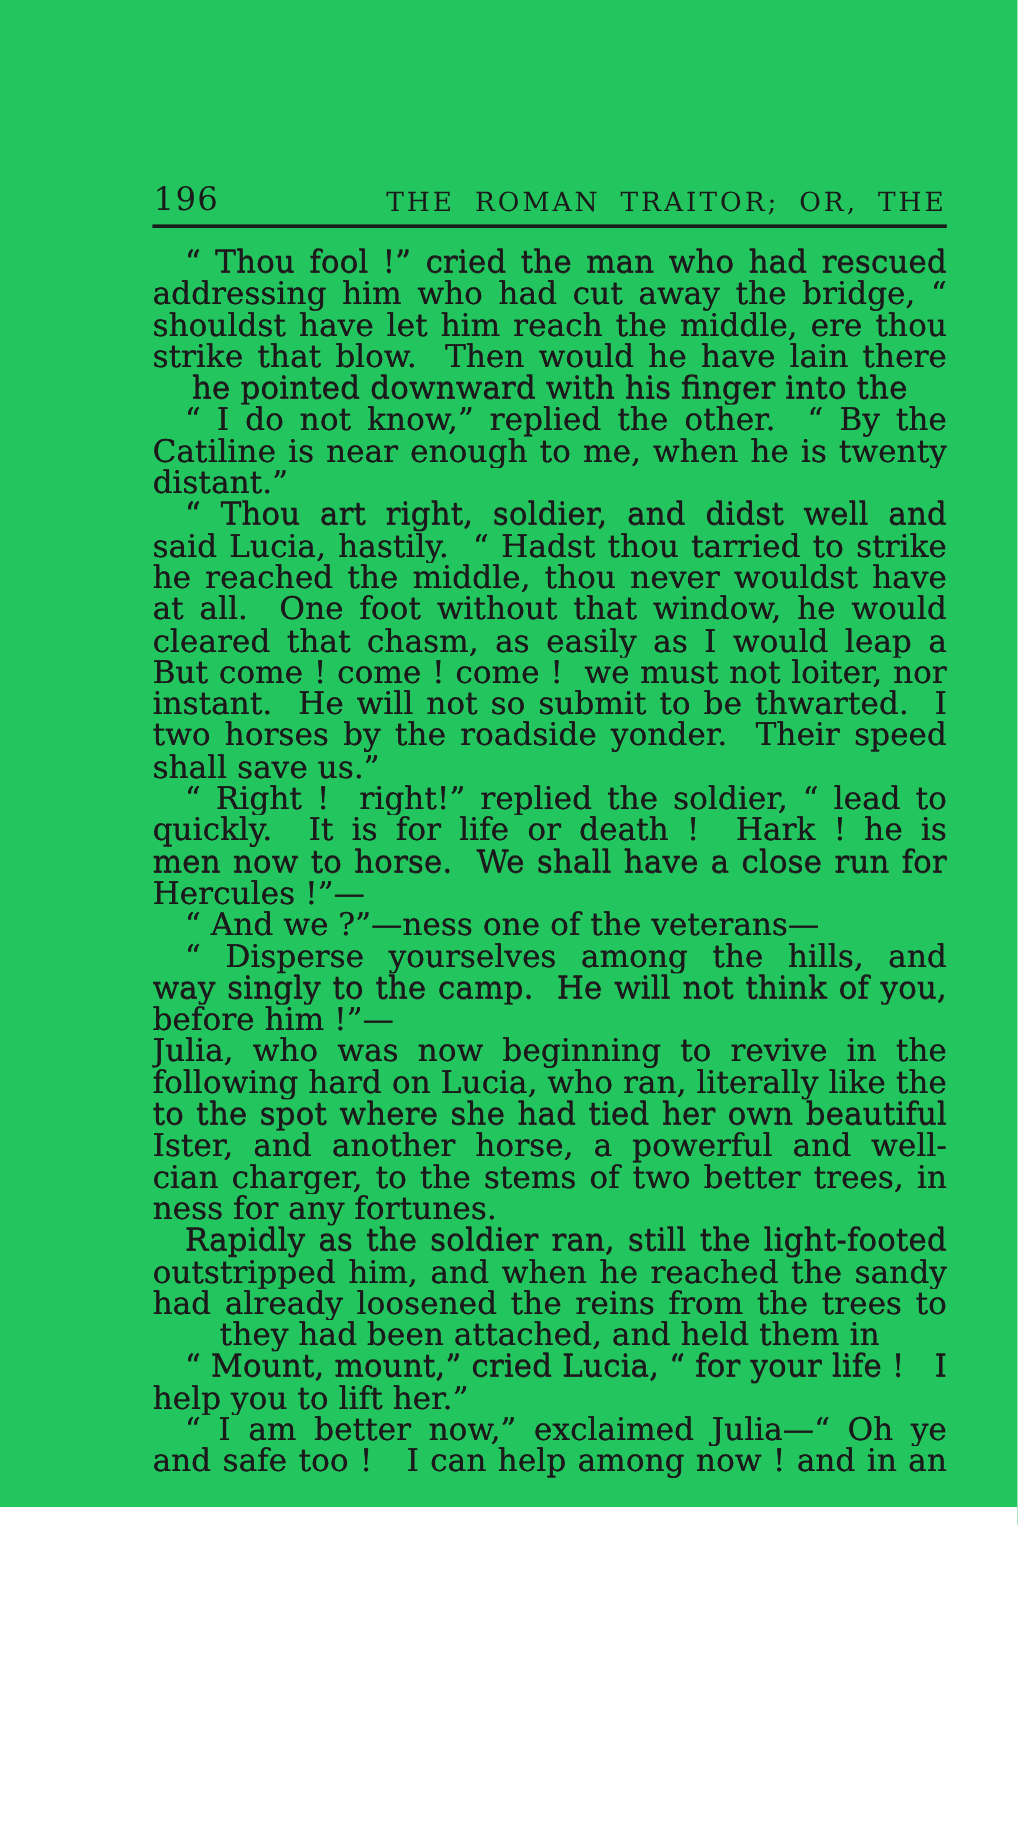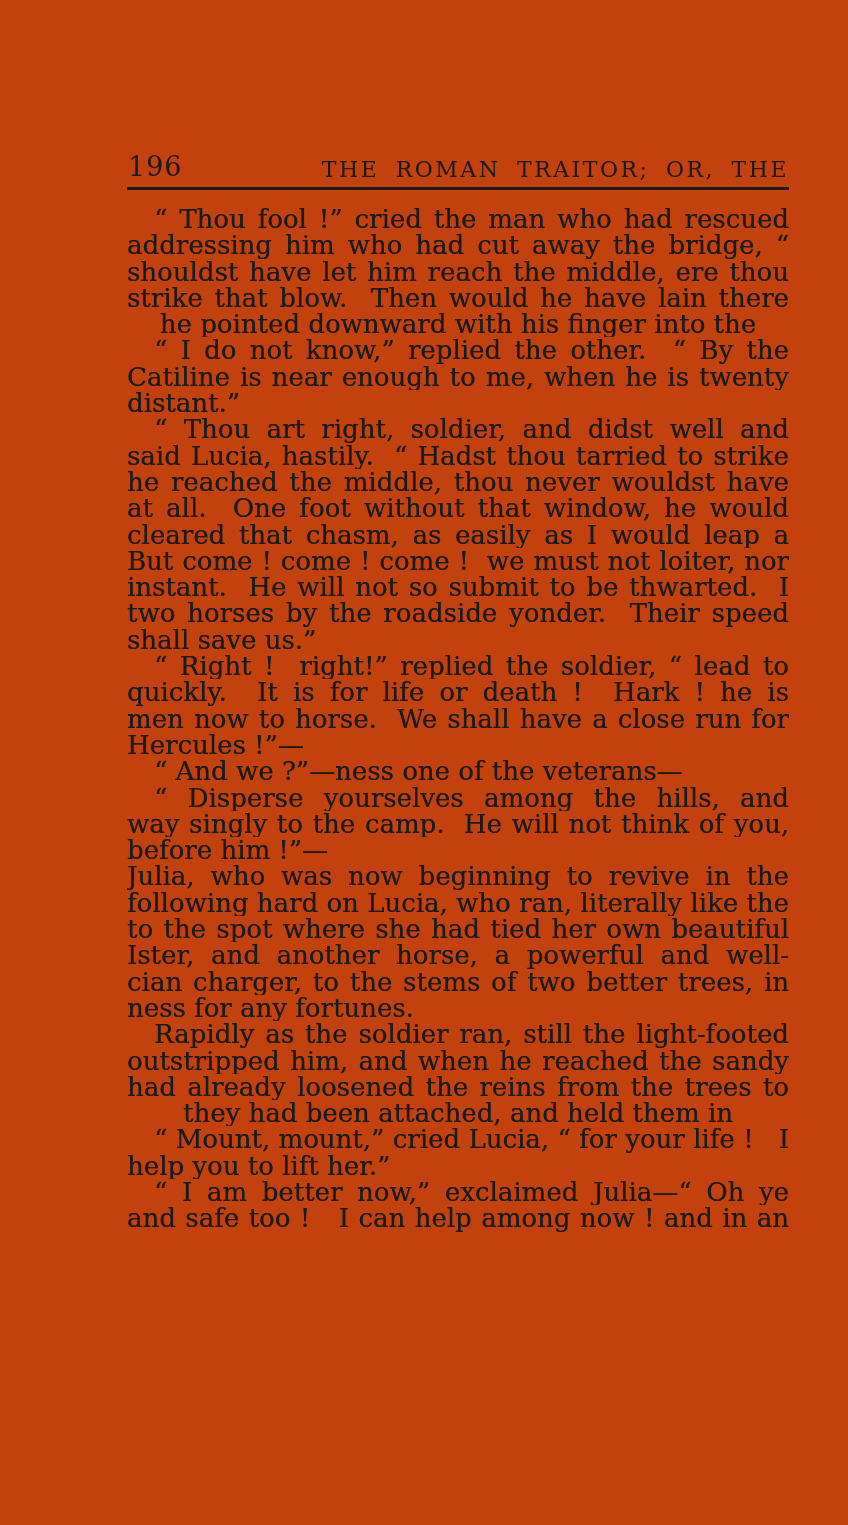--- a/index.html
+++ b/index.html
@@ -3,22 +3,22 @@
 <meta charset="utf-8">
 <style>
   html, body {
     margin: 0;
     padding: 0;
     background: #ffffff;
   }
   .page {
     position: relative;
     width: 848px;
-    height: 1525px;
-    background: #c2410c;
+    height: 1256px;
+    background: #22c55e;
     overflow: hidden;
     font-family: "DejaVu Serif", serif;
     color: #1a1a1a;
   }
   .content {
     position: absolute;
     left: 127px;
     top: 151px;
     width: 662px;
   }

